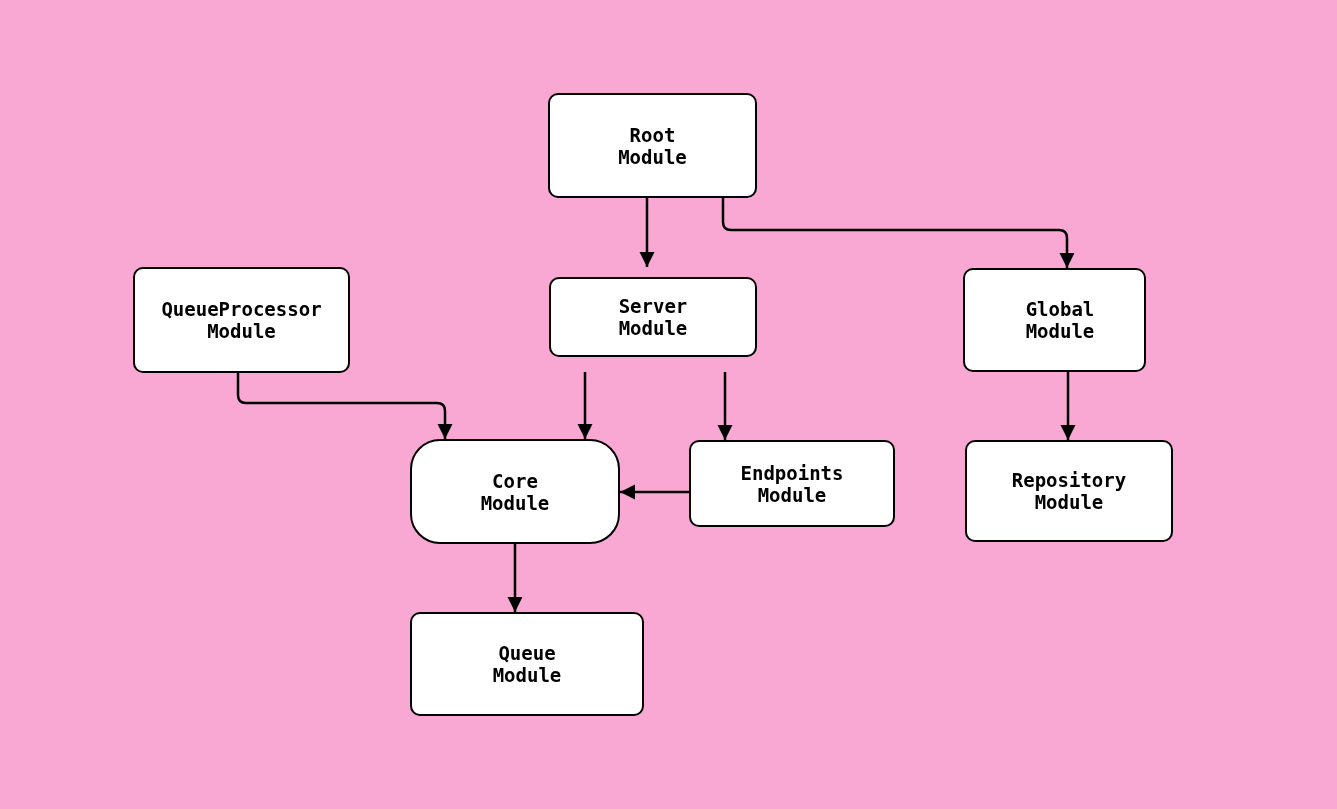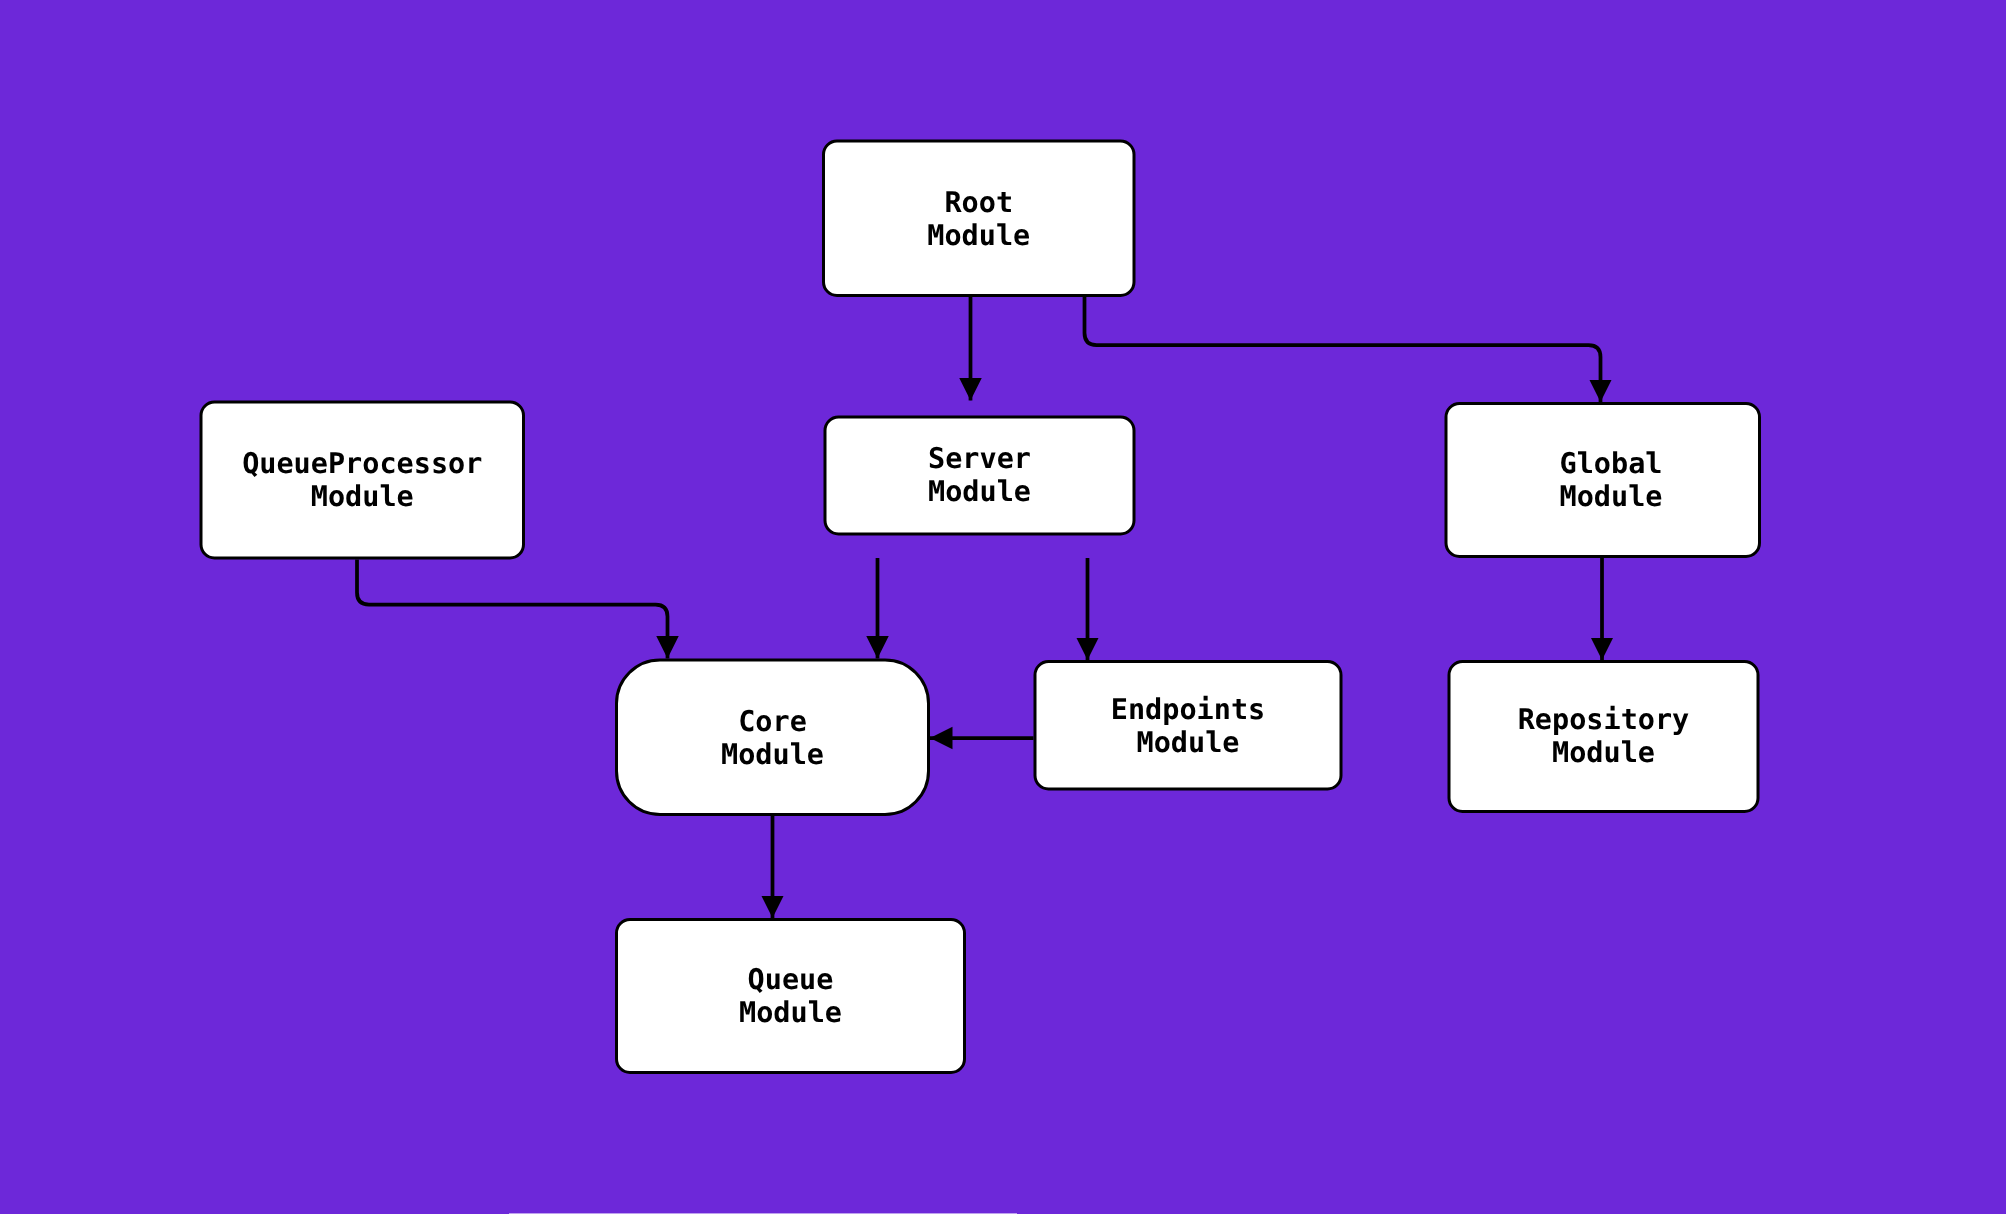--- a/index.html
+++ b/index.html
@@ -4,21 +4,21 @@
 <style>
   html, body {
     margin: 0;
     padding: 0;
     background: #ffffff;
   }
   .canvas {
     position: relative;
     width: 1337px;
     height: 809px;
-    background: #6d28d9;
+    background: #f9a8d4;
     overflow: hidden;
   }
   svg.edge-layer {
     position: absolute;
     left: 0;
     top: 0;
     width: 1337px;
     height: 809px;
   }
   .edge {
@@ -83,21 +83,21 @@
   <div class="node" style="left:133px; top:267px; width:217px; height:106px;">
     <span class="label">QueueProcessor
 Module</span>
   </div>
 
   <div class="node" style="left:549px; top:277px; width:208px; height:80px;">
     <span class="label">Server
 Module</span>
   </div>
 
-  <div class="node" style="left:963px; top:268px; width:211px; height:104px;padding-left:11px;">
+  <div class="node" style="left:963px; top:268px; width:183px; height:104px;padding-left:11px;">
     <span class="label">Global
 Module</span>
   </div>
 
   <div class="node" style="left:410px; top:439px; width:210px; height:105px;border-radius:30px;">
     <span class="label">Core
 Module</span>
   </div>
 
   <div class="node" style="left:689px; top:440px; width:206px; height:87px;">

